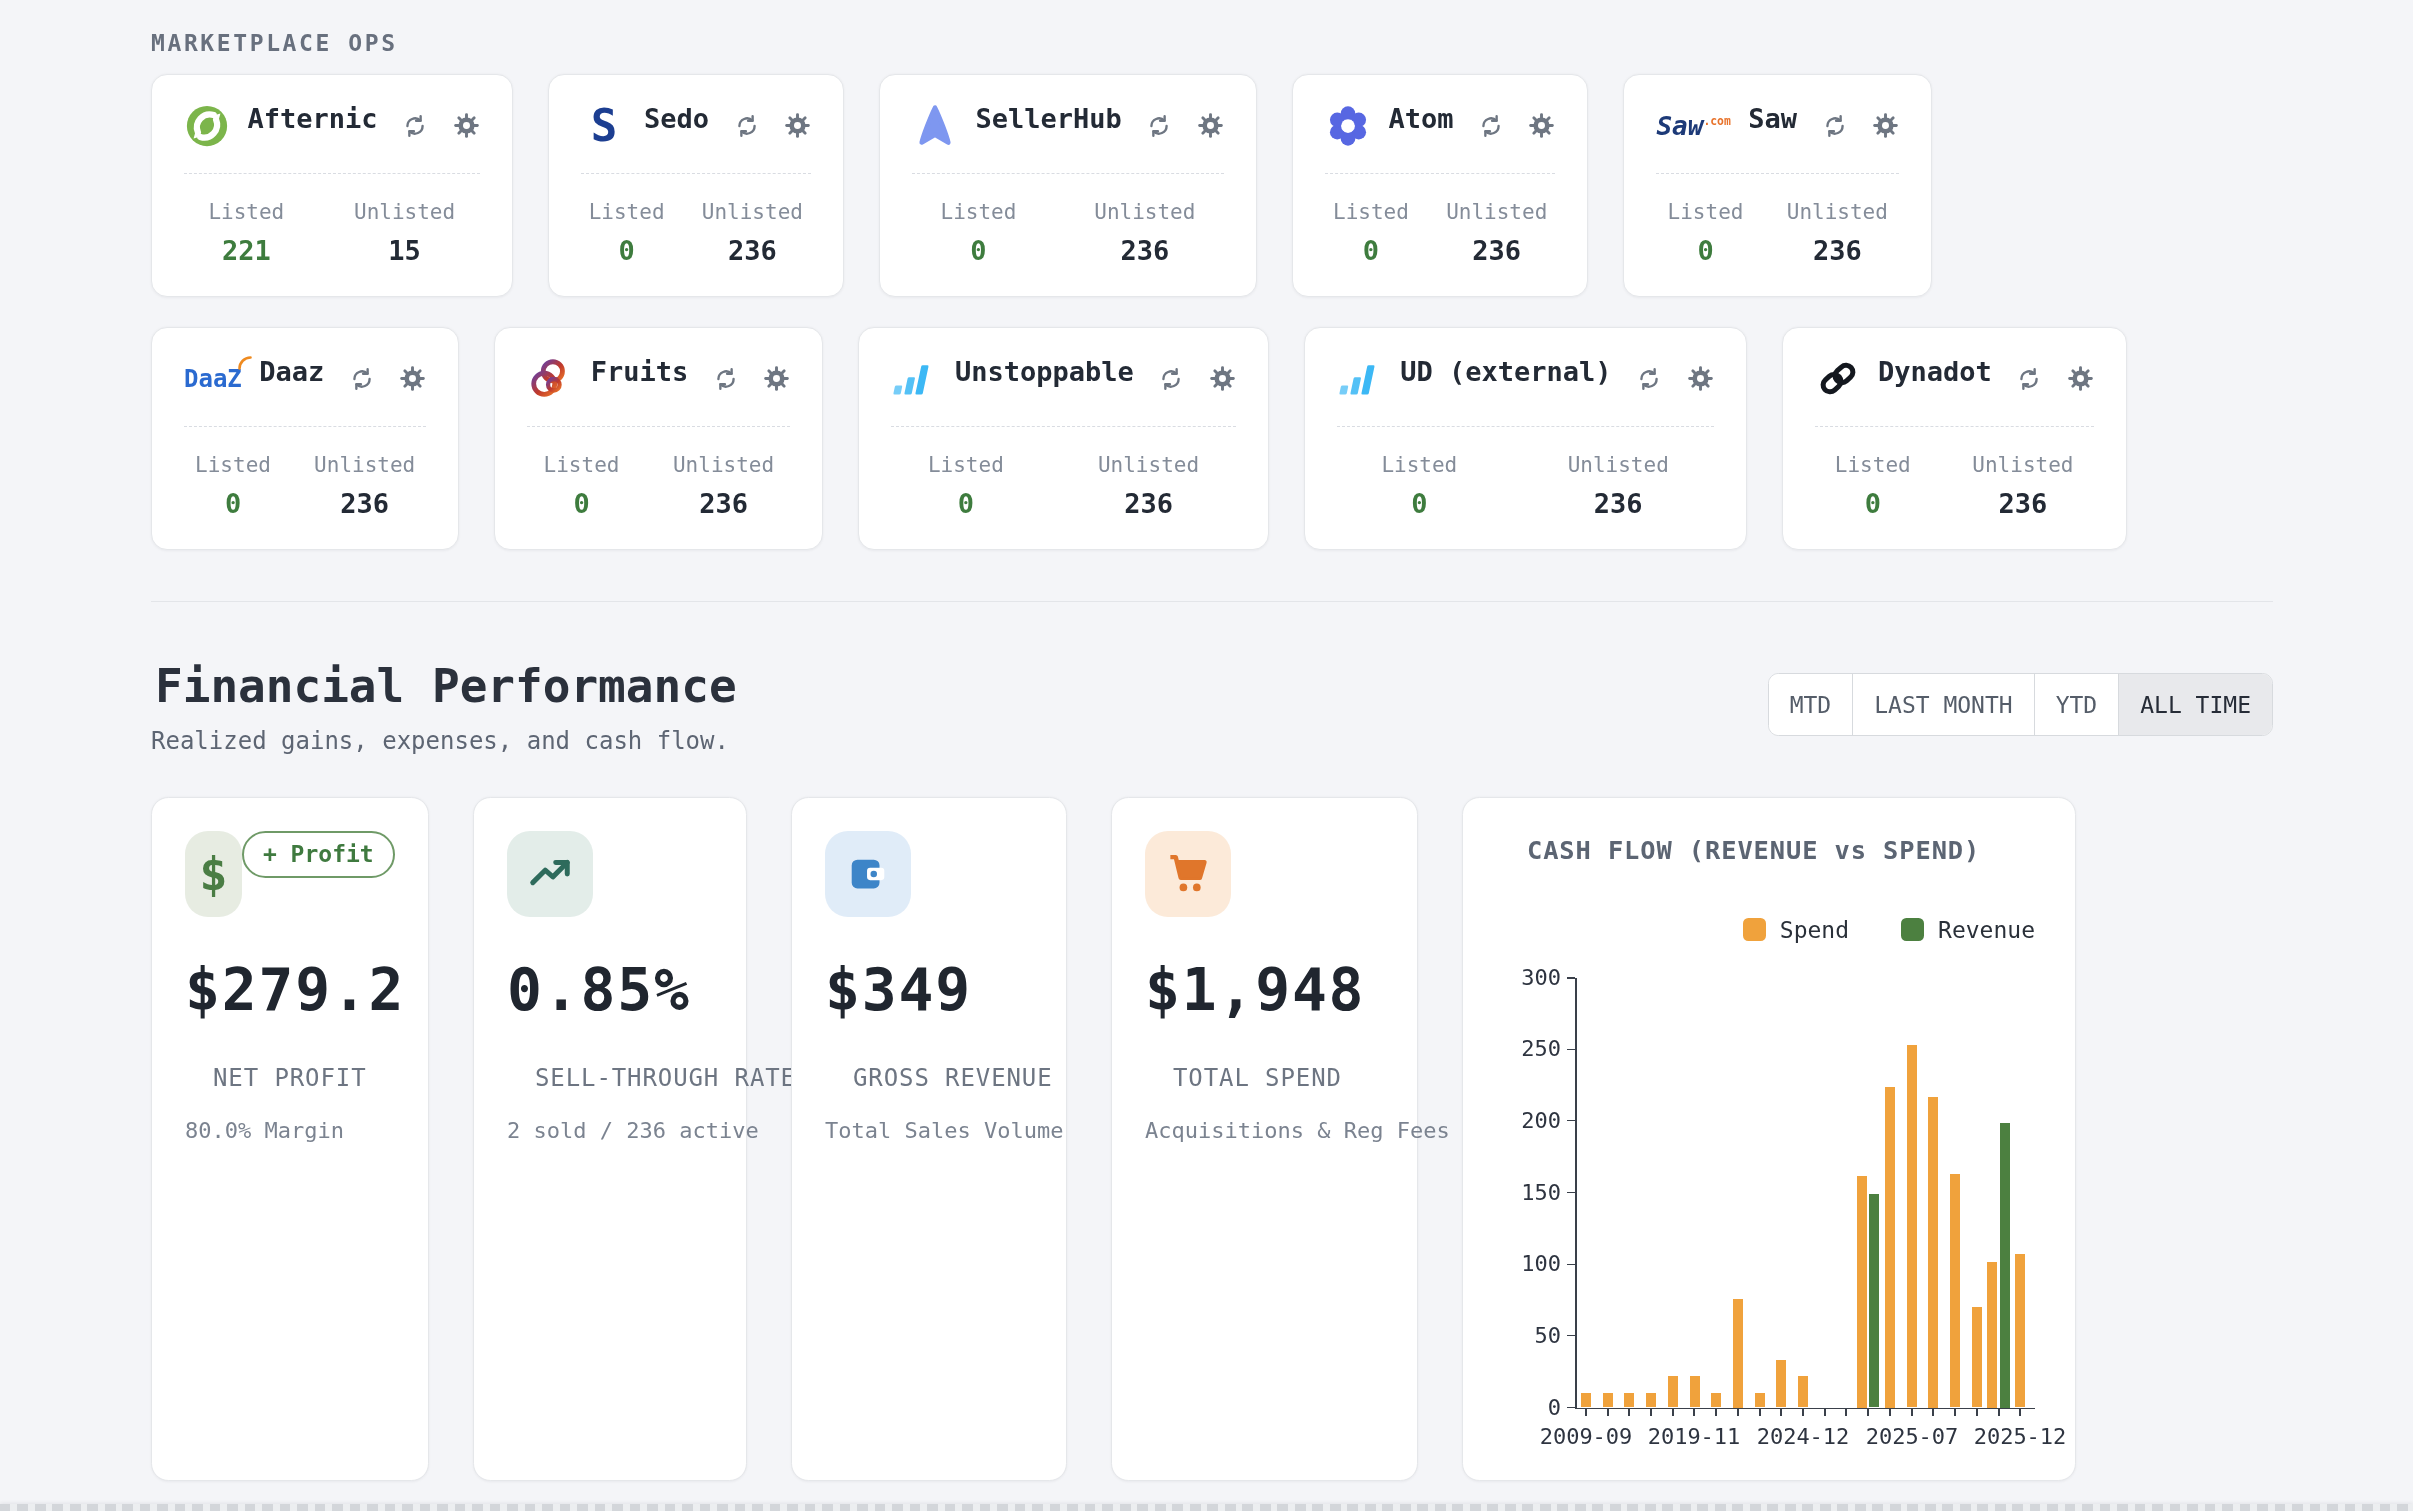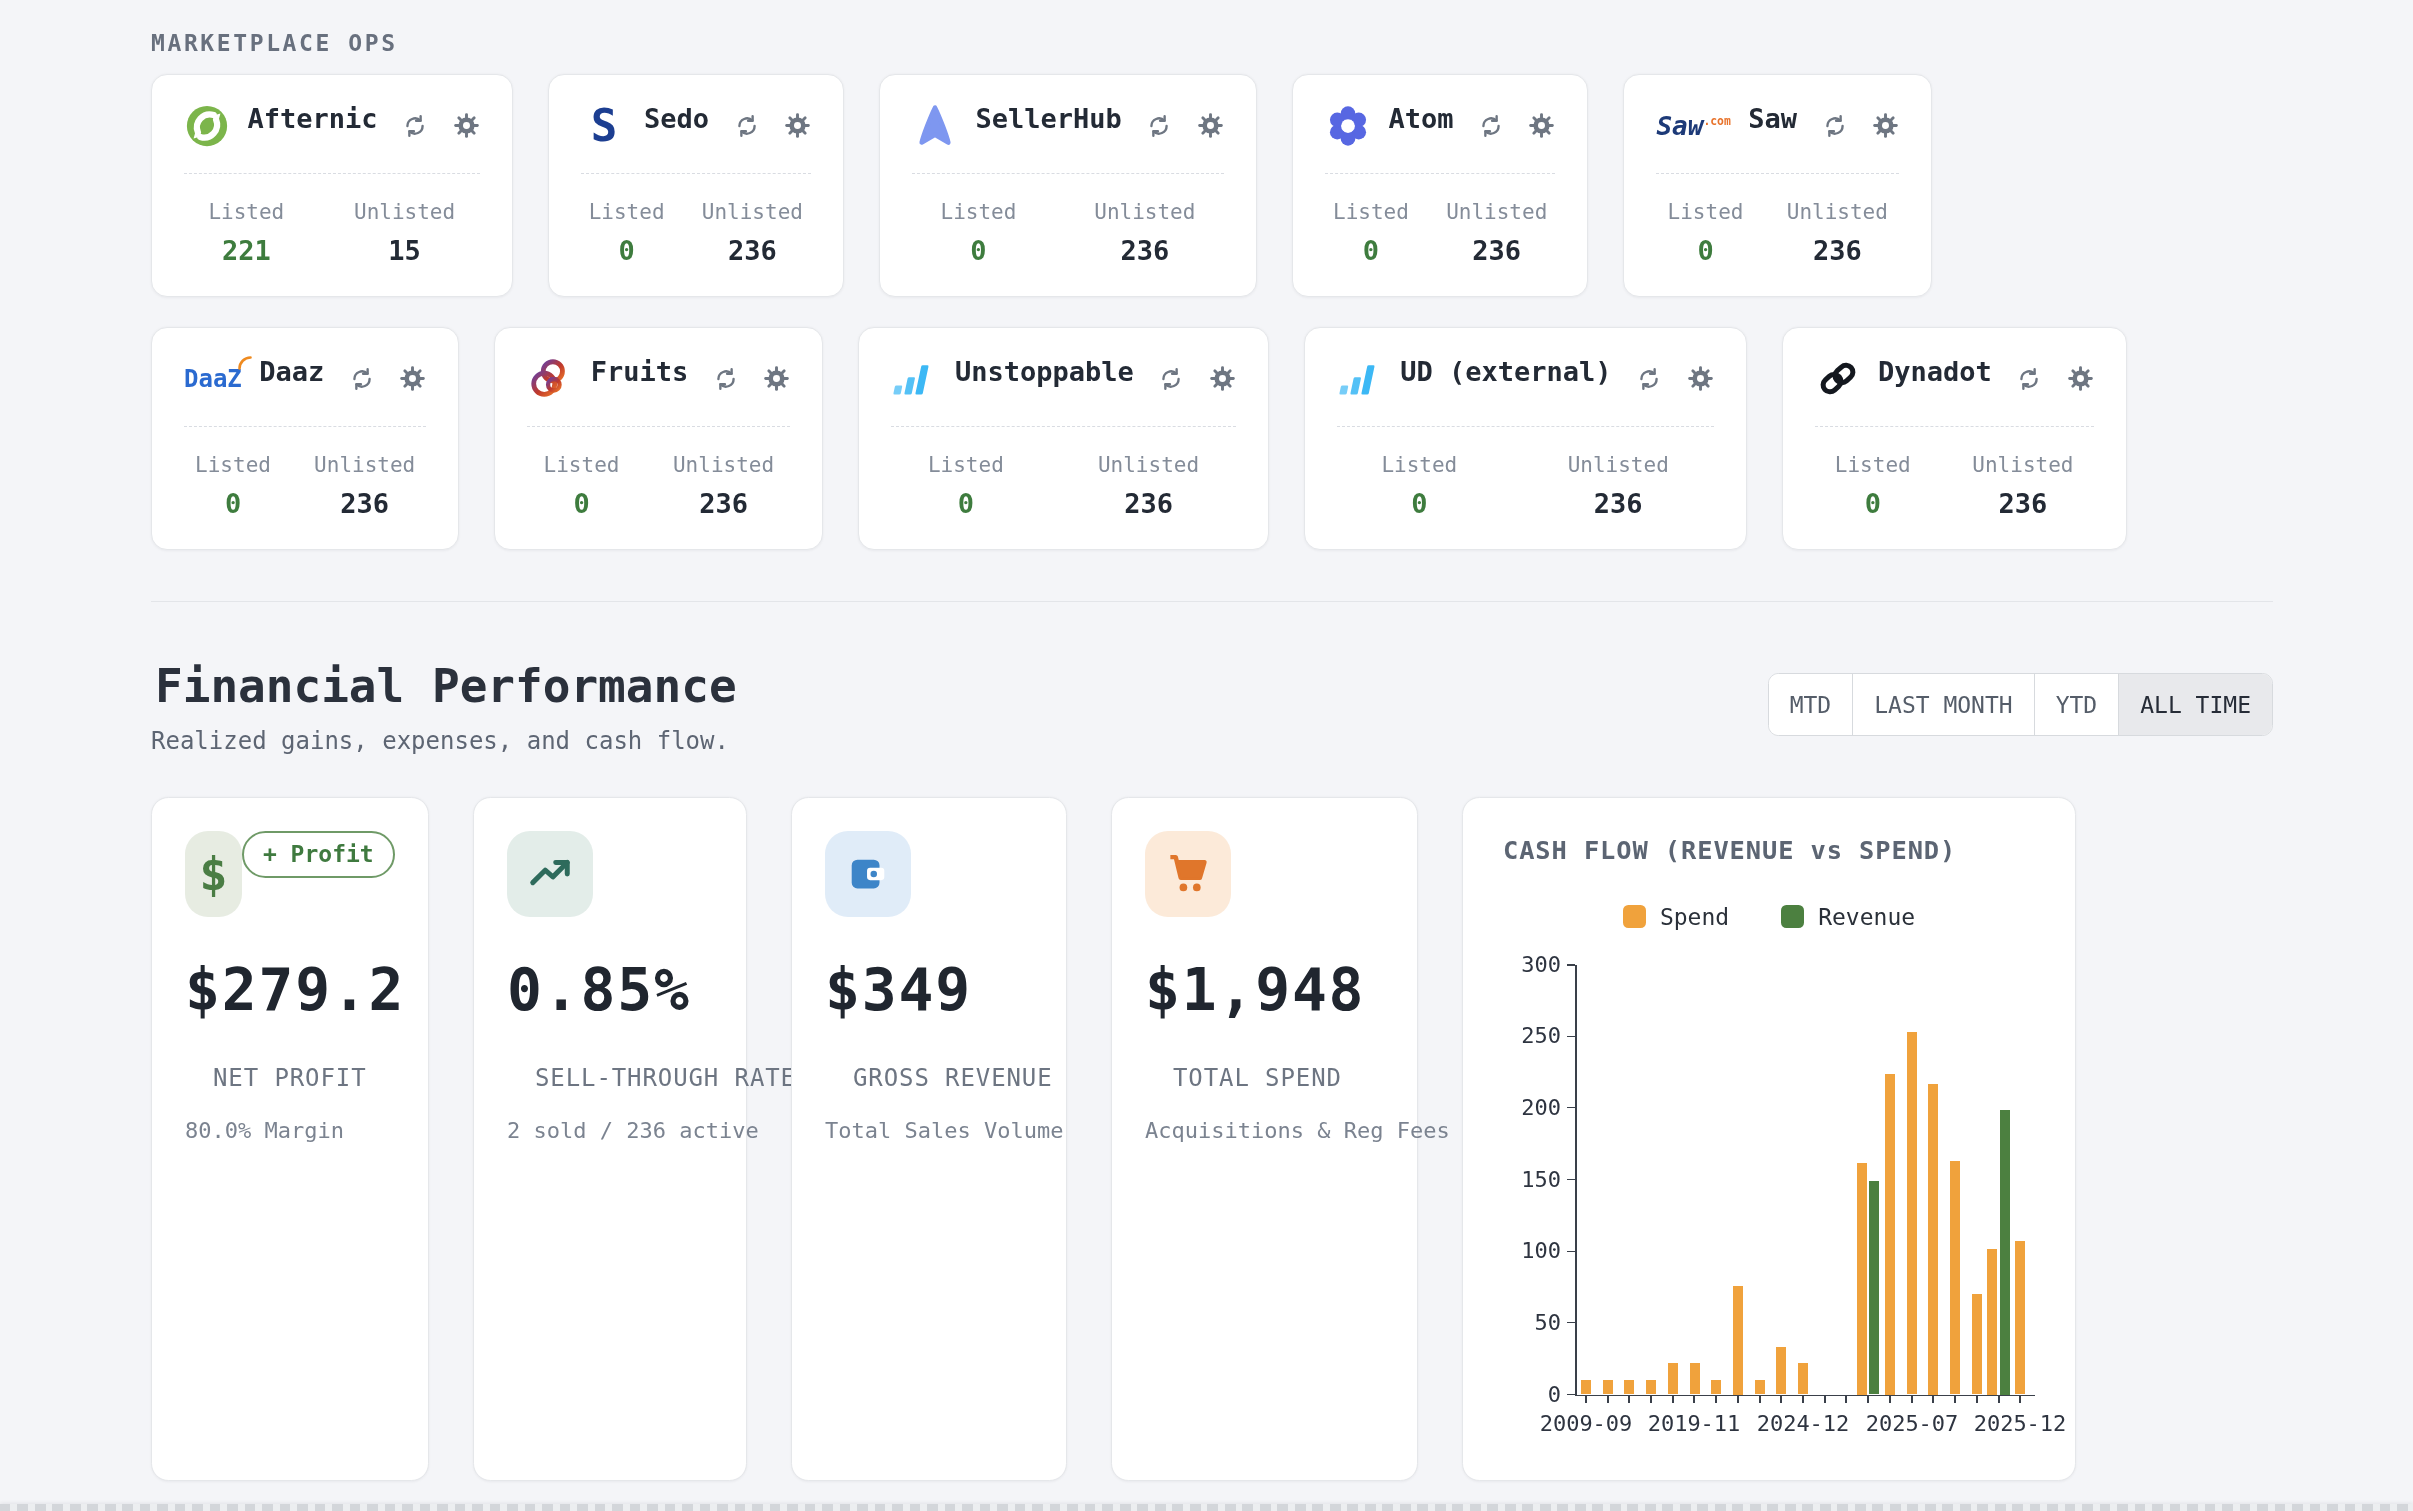--- a/index.html
+++ b/index.html
@@ -61,22 +61,22 @@
   .profit-badge { border:2.2px solid #6f9a67; color:#3f7a3f; font-size:23px; font-weight:700;
                   border-radius:876px; padding:8.8px 19.3px; white-space:nowrap; }
   .stat-value { font-size:58px; font-weight:800; color:#20262f; margin-top:39px; letter-spacing:1.8px; white-space:nowrap; }
   .stat-label { font-size:24px; color:#6d7582; margin-top:40px; letter-spacing:0.9px; white-space:nowrap;margin-left:28px; }
   .stat-sub   { font-size:22px; color:#7b8390; margin-top:26px; white-space:nowrap; }
 
   
   .chart-card { background:#fff; border:1.8px solid #e5e7ea; border-radius:17.5px;
                 padding:37px 40px; width:614px; height:684px;
                 box-shadow:0 0.9px 2.6px rgba(16,24,40,.05); }
-  .chart-title { font-size:25.4px; font-weight:700; color:#5c6573; letter-spacing:0.9px; white-space:nowrap; }
-  .legend { display:flex; justify-content:center; gap:52px; margin-top:39px; }
+  .chart-title { font-size:25.4px; font-weight:700; color:#5c6573; letter-spacing:0.9px; white-space:nowrap;margin-left:24px; }
+  .legend { display:flex; justify-content:flex-end; gap:52px; margin-top:52px; }
   .legend-item { display:flex; align-items:center; gap:14px; font-size:23px; color:#2a3039; }
   .swatch { width:23px; height:23px; border-radius:5.3px; display:inline-block; }
   .plot { position:relative; margin-top:35px; height:479px; }
   .axis { position:absolute; background:#3a404a; }
   .ytick-label { position:absolute; font-size:22px; color:#2e3440; text-align:right; }
   .xtick-label { position:absolute; font-size:22px; color:#2e3440; white-space:nowrap; transform:translateX(-50%); }
   .bar { position:absolute; bottom:49px; }
 
   
   .bottom-strip {

